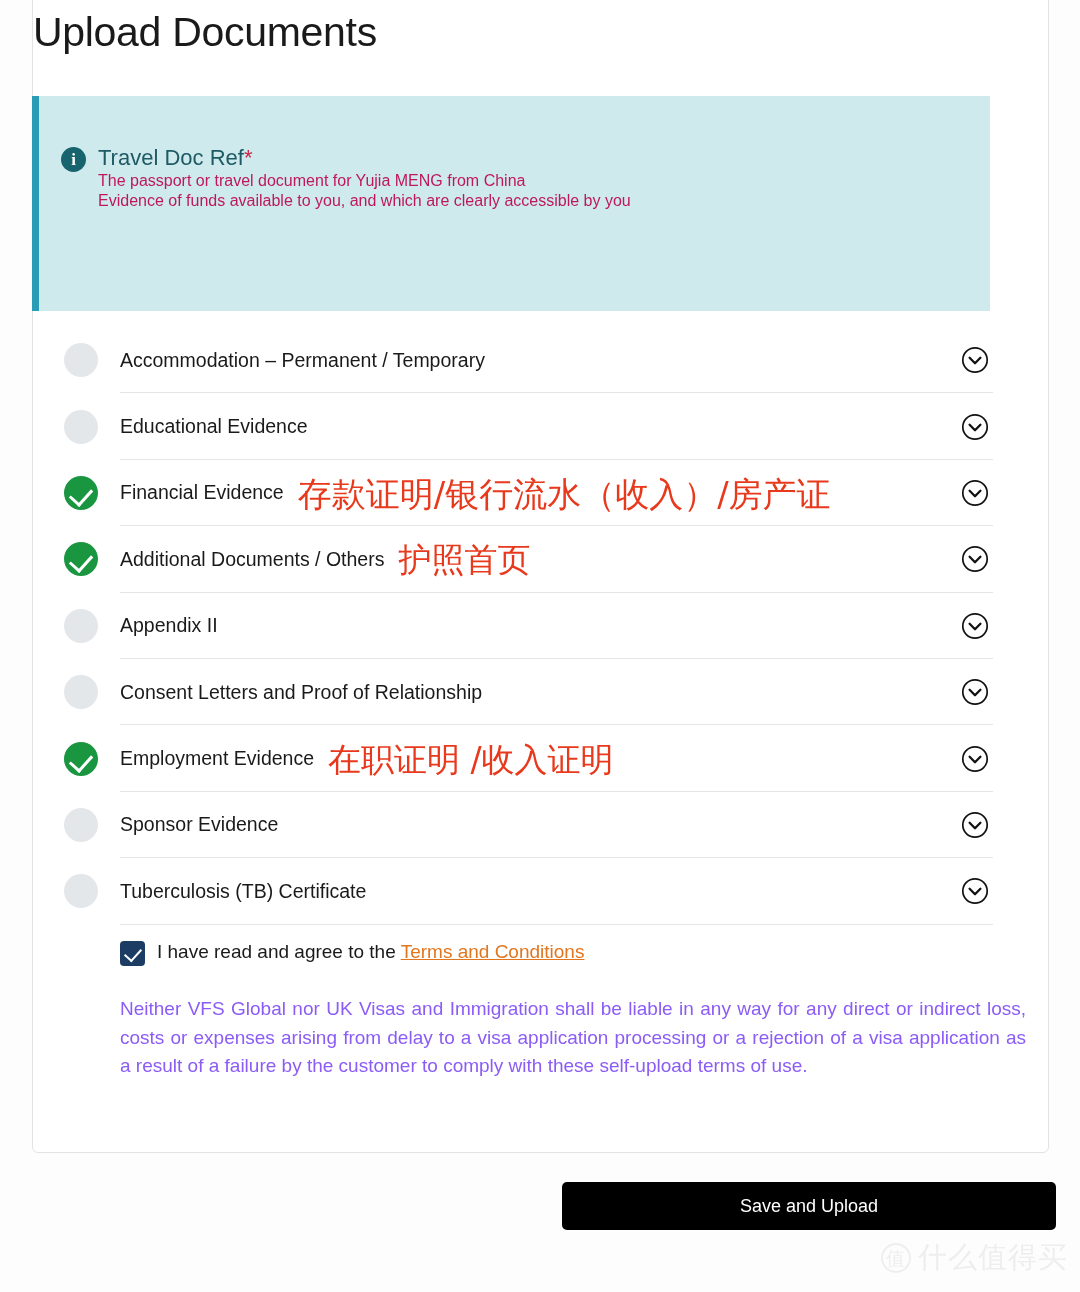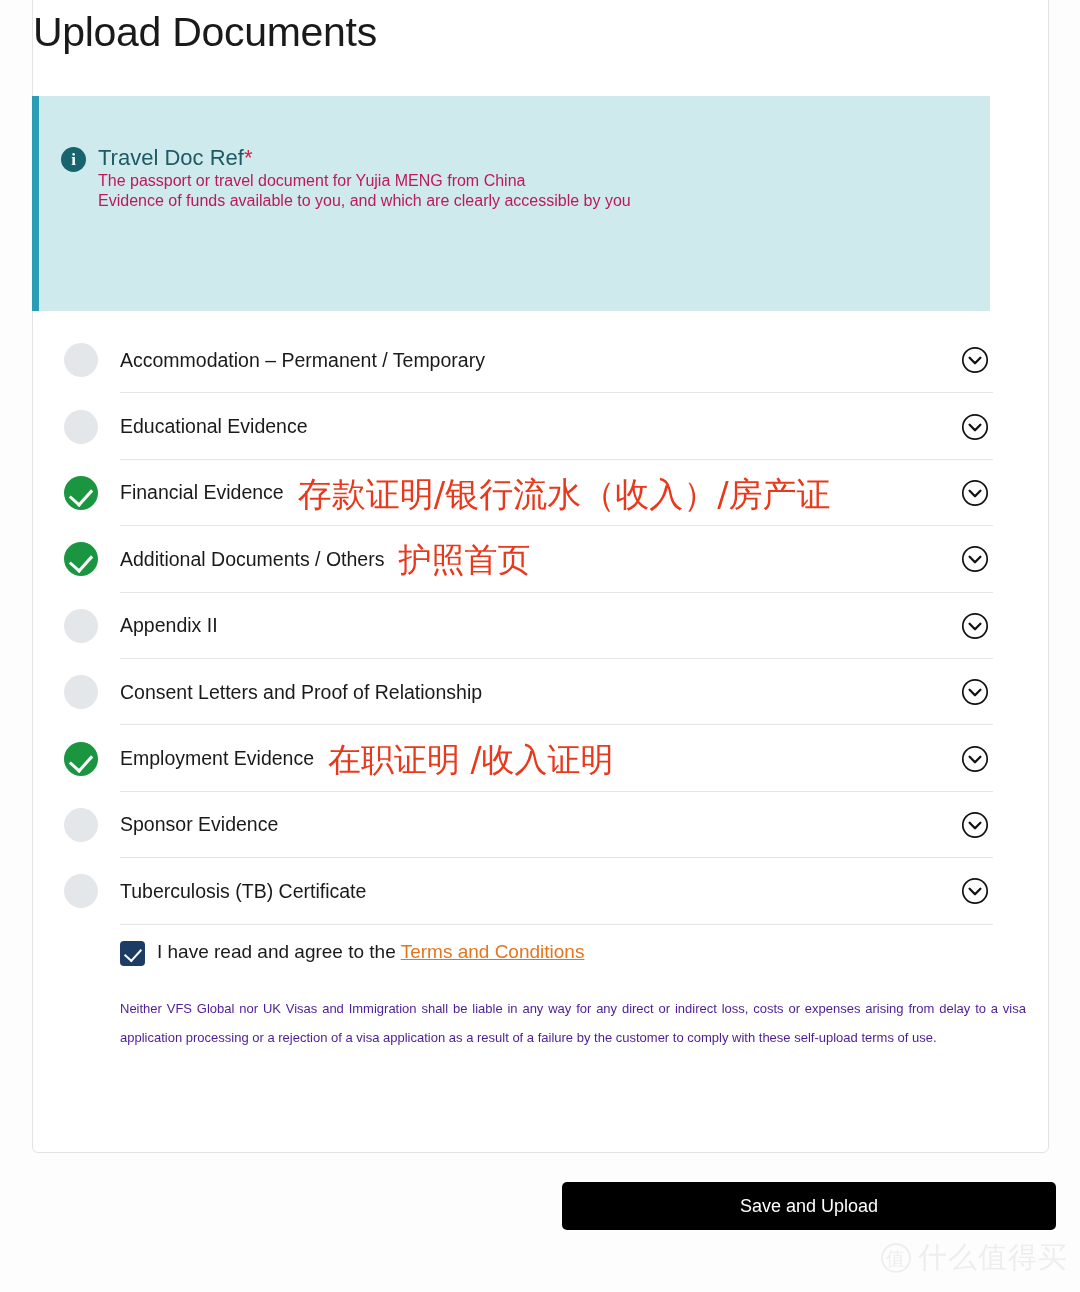--- a/index.html
+++ b/index.html
@@ -173,23 +173,23 @@
   }
   .tclink {
     color: #e2761f;
     text-decoration: underline;
     font-size: 19px;
   }
   .disclaimer {
     position: absolute;
     left: 120px; top: 995px;
     width: 906px;
-    font-size: 13px;
+    font-size: 19px;
     line-height: 28.5px;
-    color: #4c1d95;
+    color: #8b5cf6;
     text-align: justify;
   }
 
   
   .btn {
     position: absolute;
     height: 48px;
     border-radius: 5px;
     font-size: 18px;
     line-height: 48px;

